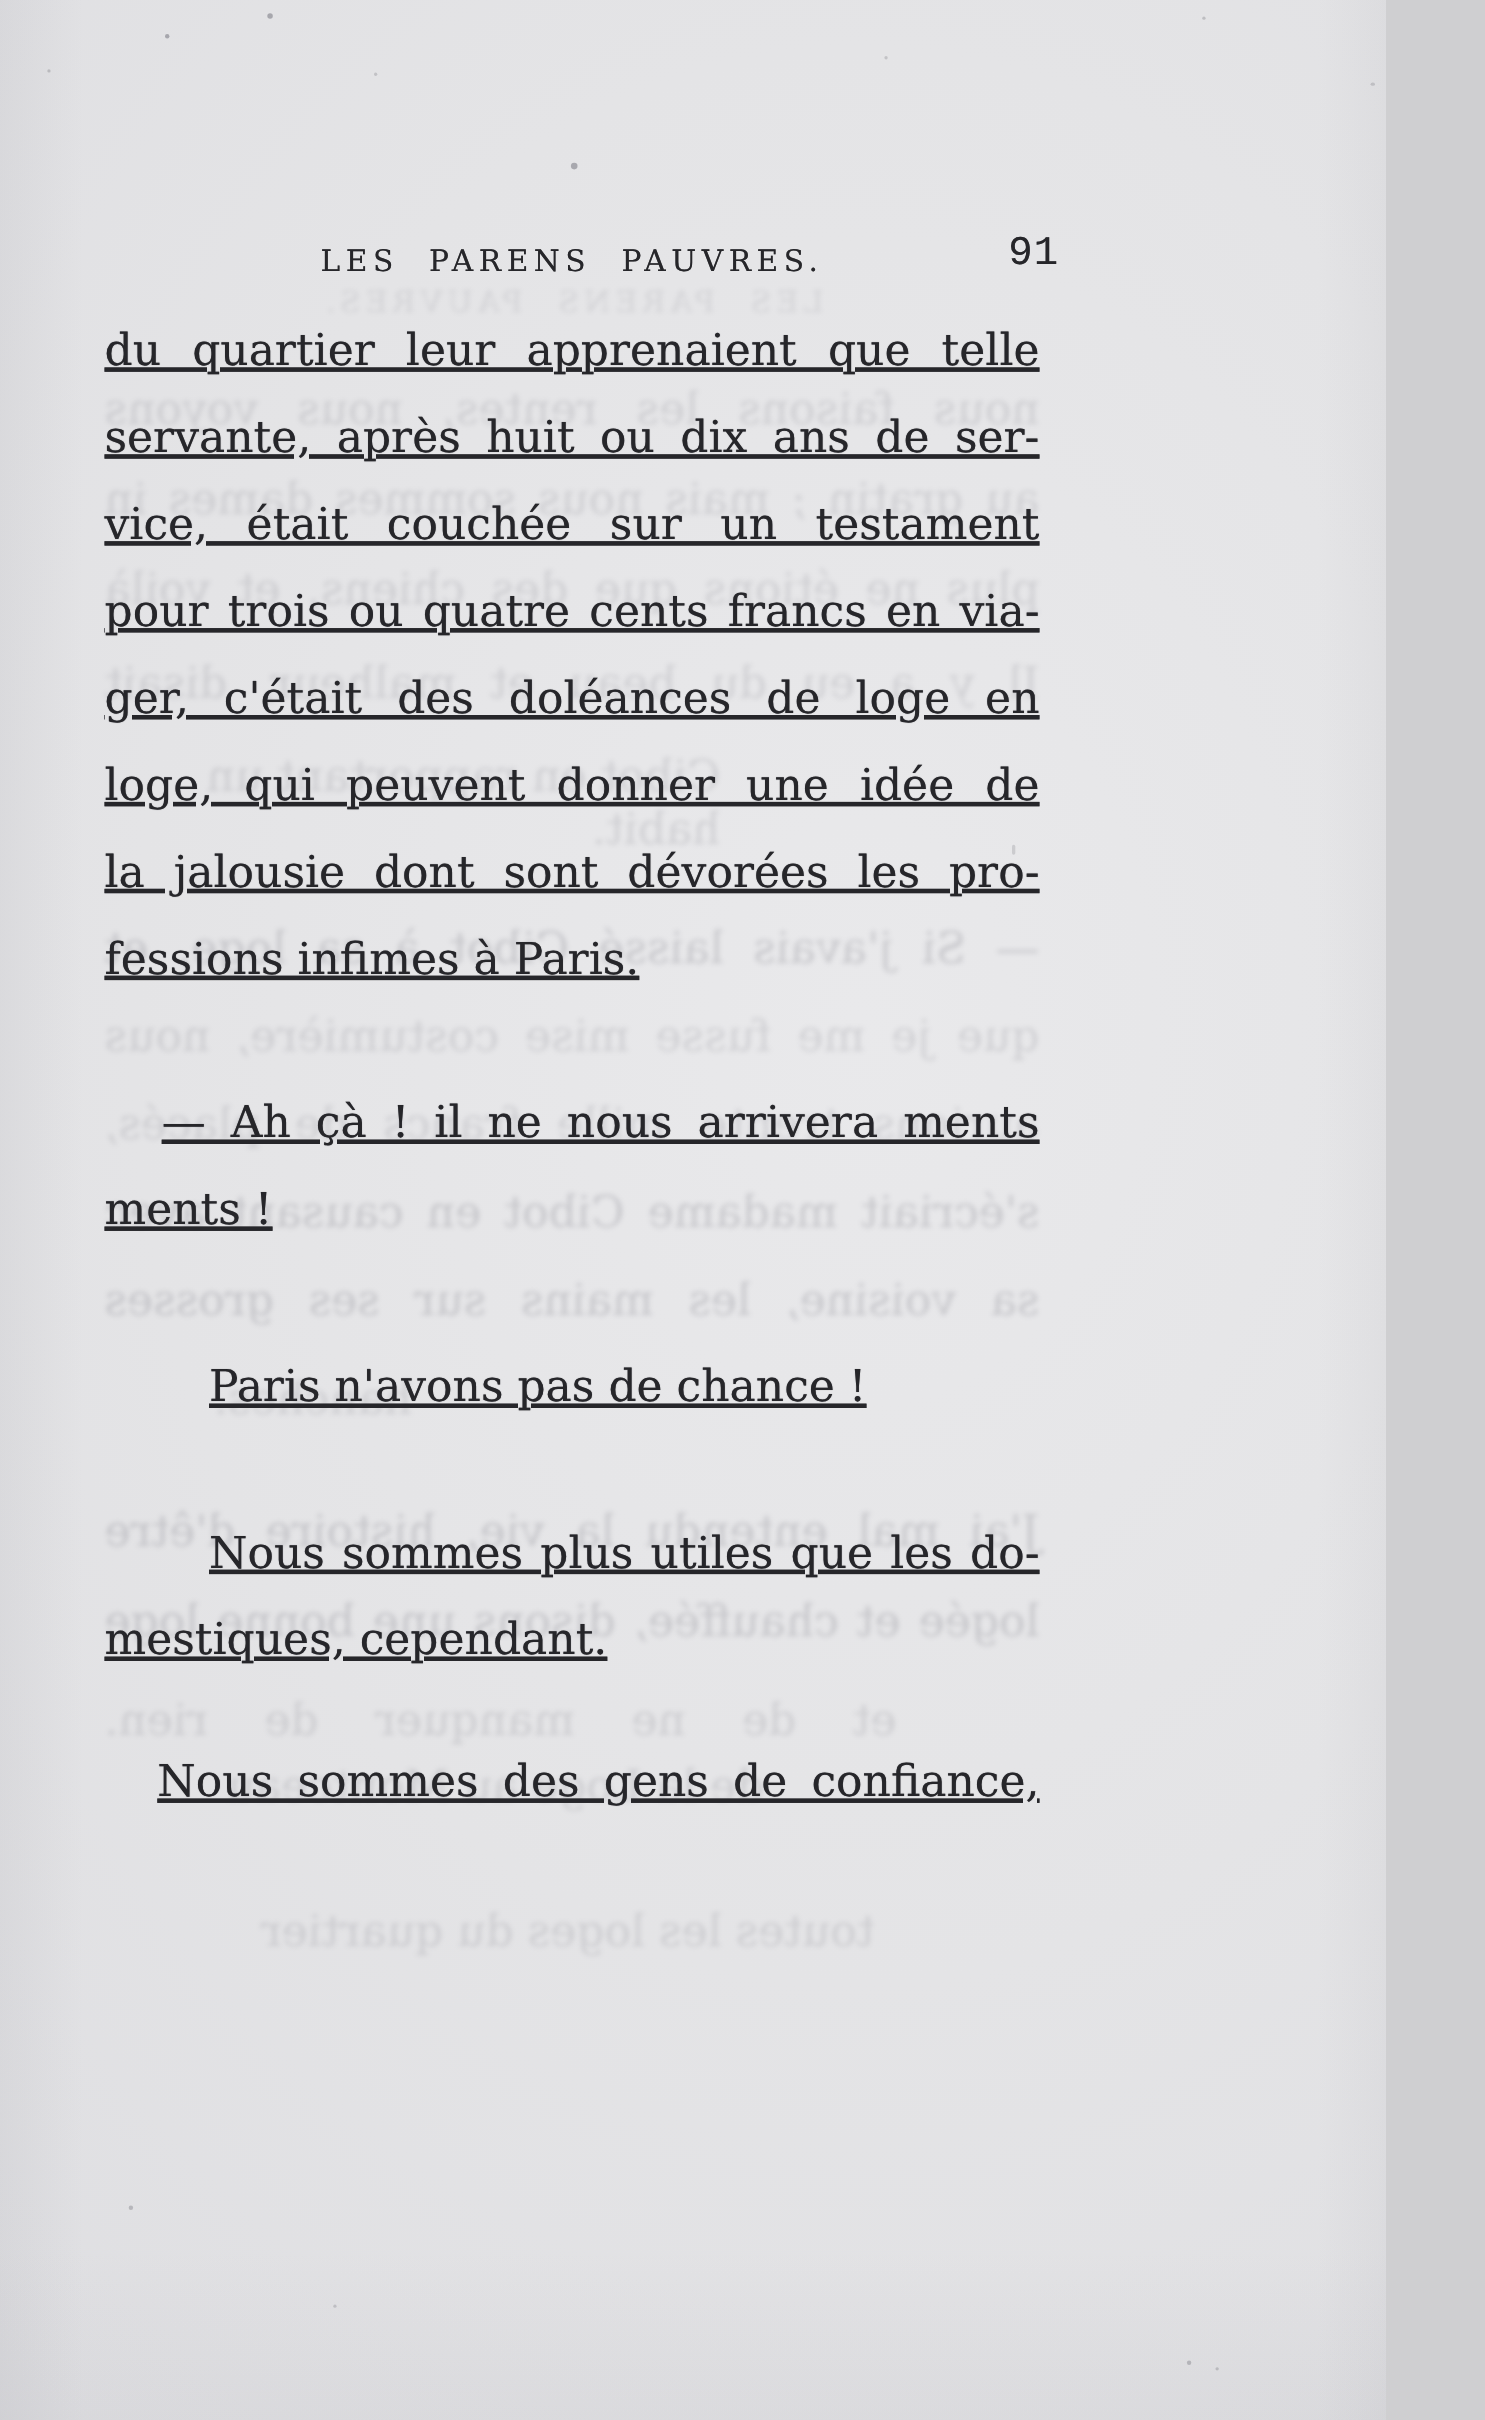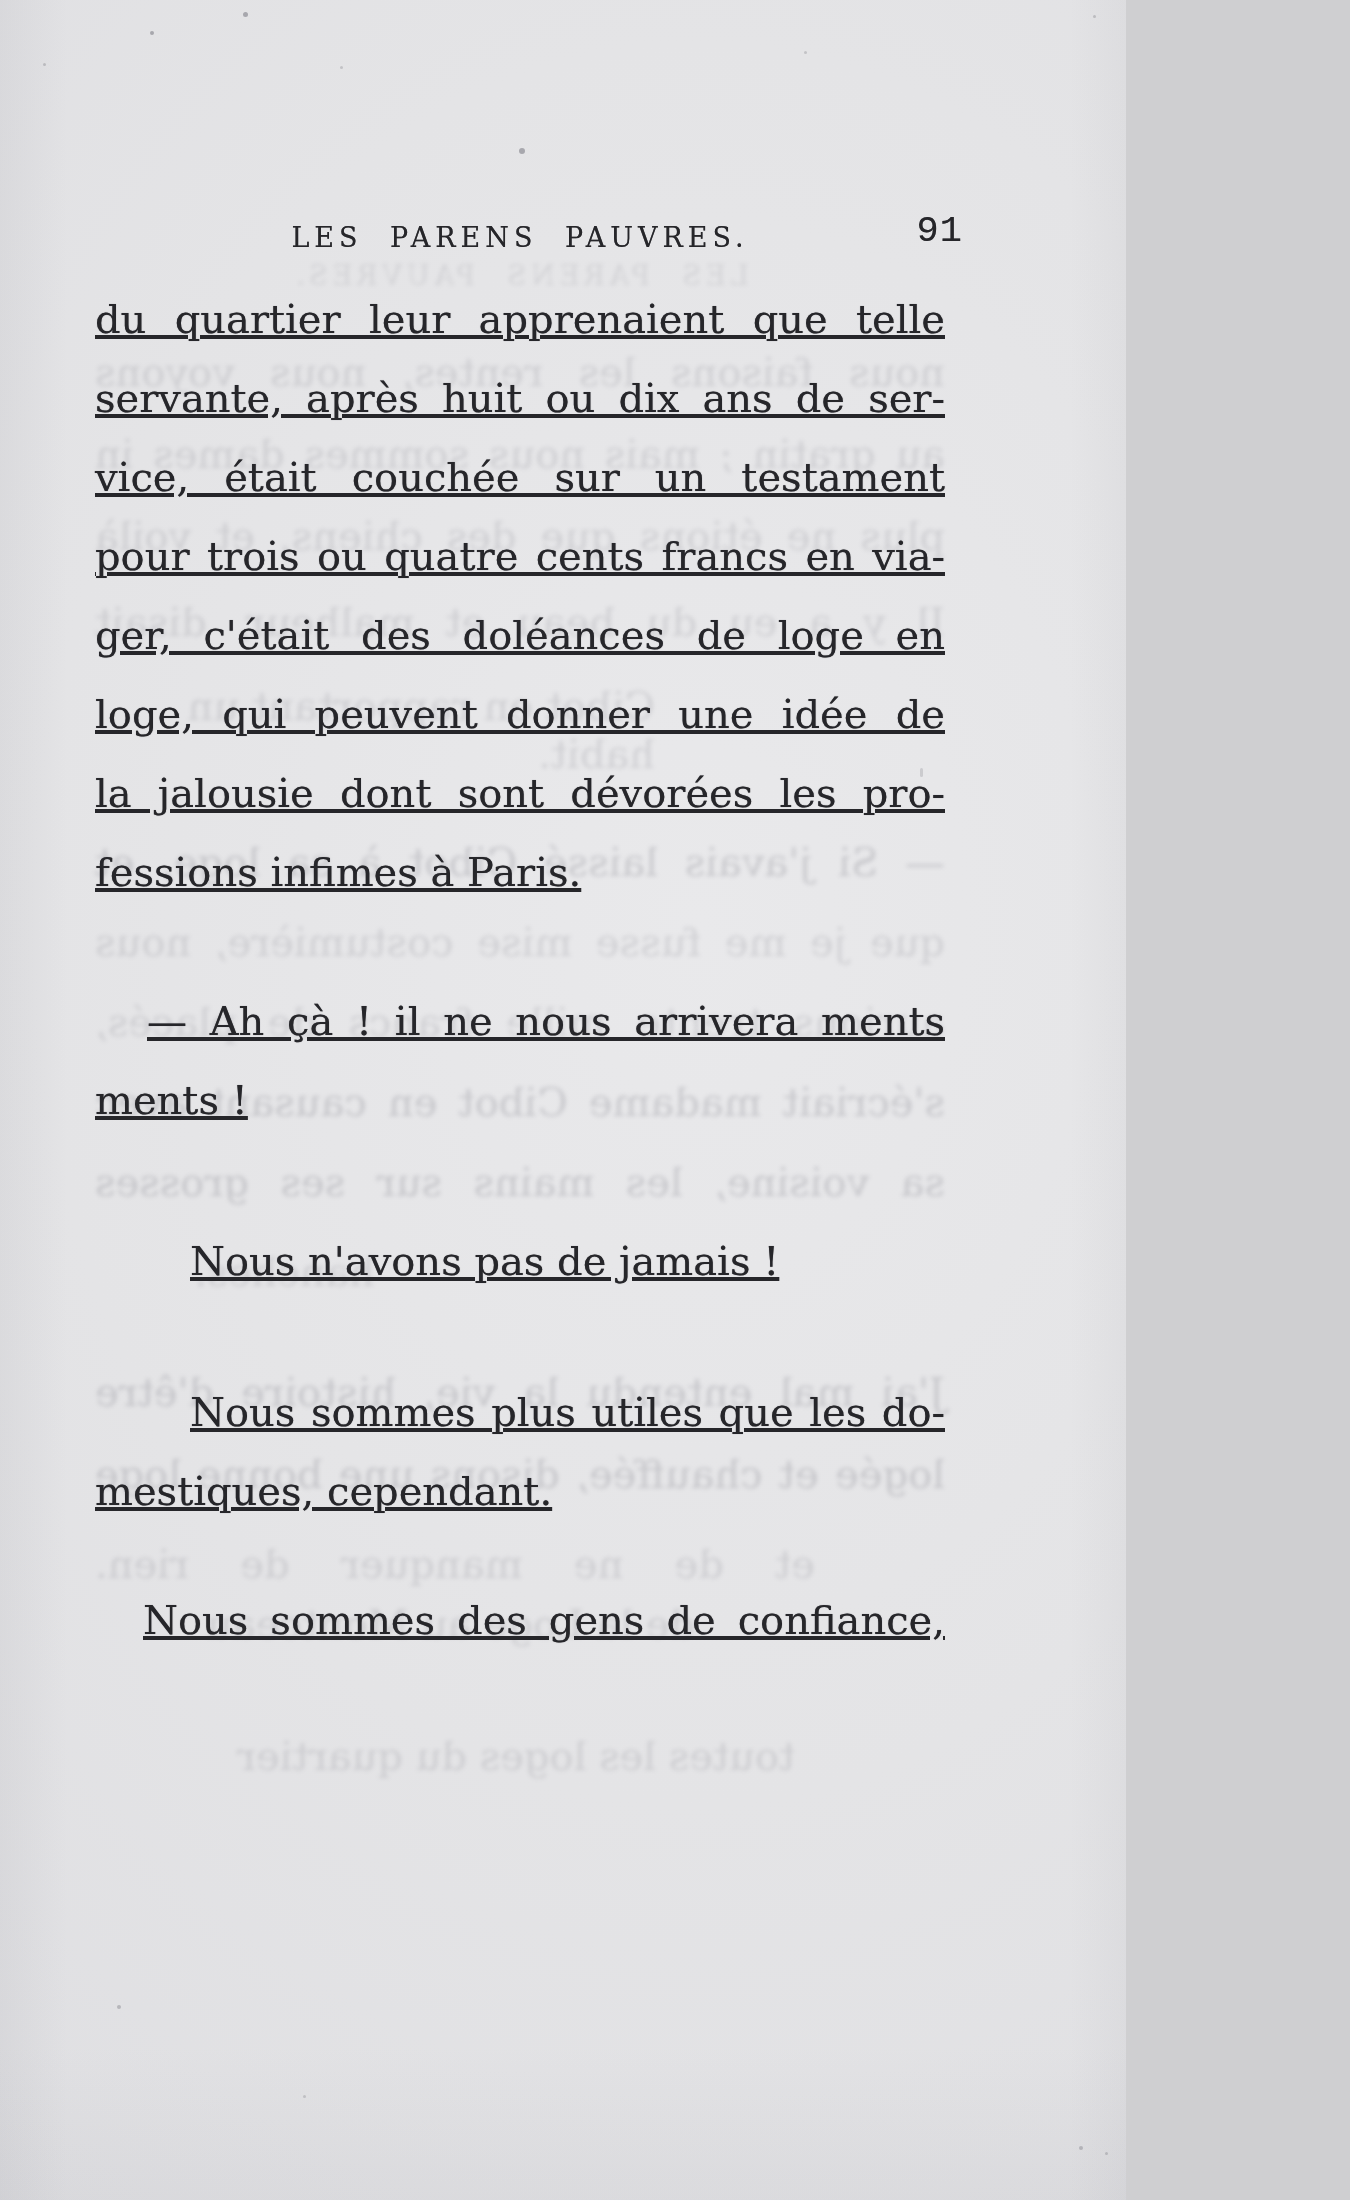--- a/index.html
+++ b/index.html
@@ -1,25 +1,24 @@
 <!DOCTYPE html>
 <html><head>
 <meta charset="utf-8">
 <style>
   html,body{margin:0;padding:0;background:#cfcfd1;}
   .page{
     position:relative;
-    width:1110px;height:2200px;
+    width:1260px;height:2200px;
     overflow:hidden;
     background:
       radial-gradient(ellipse 1200px 1600px at 62% 42%, #e9e9eb 0%, #e4e4e6 55%, #dfdfe2 100%),
       #e4e4e6;
     font-family:"DejaVu Serif","Liberation Serif",serif;
     color:#26262a;
-    padding-left:16px;
   }
   .page::before{ 
     content:"";position:absolute;inset:0;pointer-events:none;
     background:
       linear-gradient(90deg, rgba(140,140,148,.10) 0%, rgba(140,140,148,0) 6%),
       linear-gradient(270deg, rgba(140,140,148,.07) 0%, rgba(140,140,148,0) 5%),
       linear-gradient(0deg, rgba(140,140,148,.08) 0%, rgba(140,140,148,0) 7%);
   }
 
   
@@ -119,21 +118,21 @@
       <div class="line just">la jalousie dont sont dévorées les pro-</div>
       <div class="line">fessions infimes à Paris.</div>
     <p></p>
     <p class="para p2">
       </p>
       <div class="line just ind52">— Ah çà ! il ne nous arrivera ments</div>
       <div class="line">ments !</div>
     <p></p>
     <p class="para p3">
       </p>
-      <div class="line ind95">Nous n'avons pas de jamais !</div>
+      <div class="line ind95">Paris n'avons pas de chance !</div>
     <p></p>
     <p class="para p4">
       </p>
       <div class="line just ind95">Nous sommes plus utiles que les do-</div>
       <div class="line">mestiques, cependant.</div>
     <p></p>
     <p class="para p5">
       </p>
       <div class="line just ind48">Nous sommes des gens de confiance,</div>
     <p></p>

